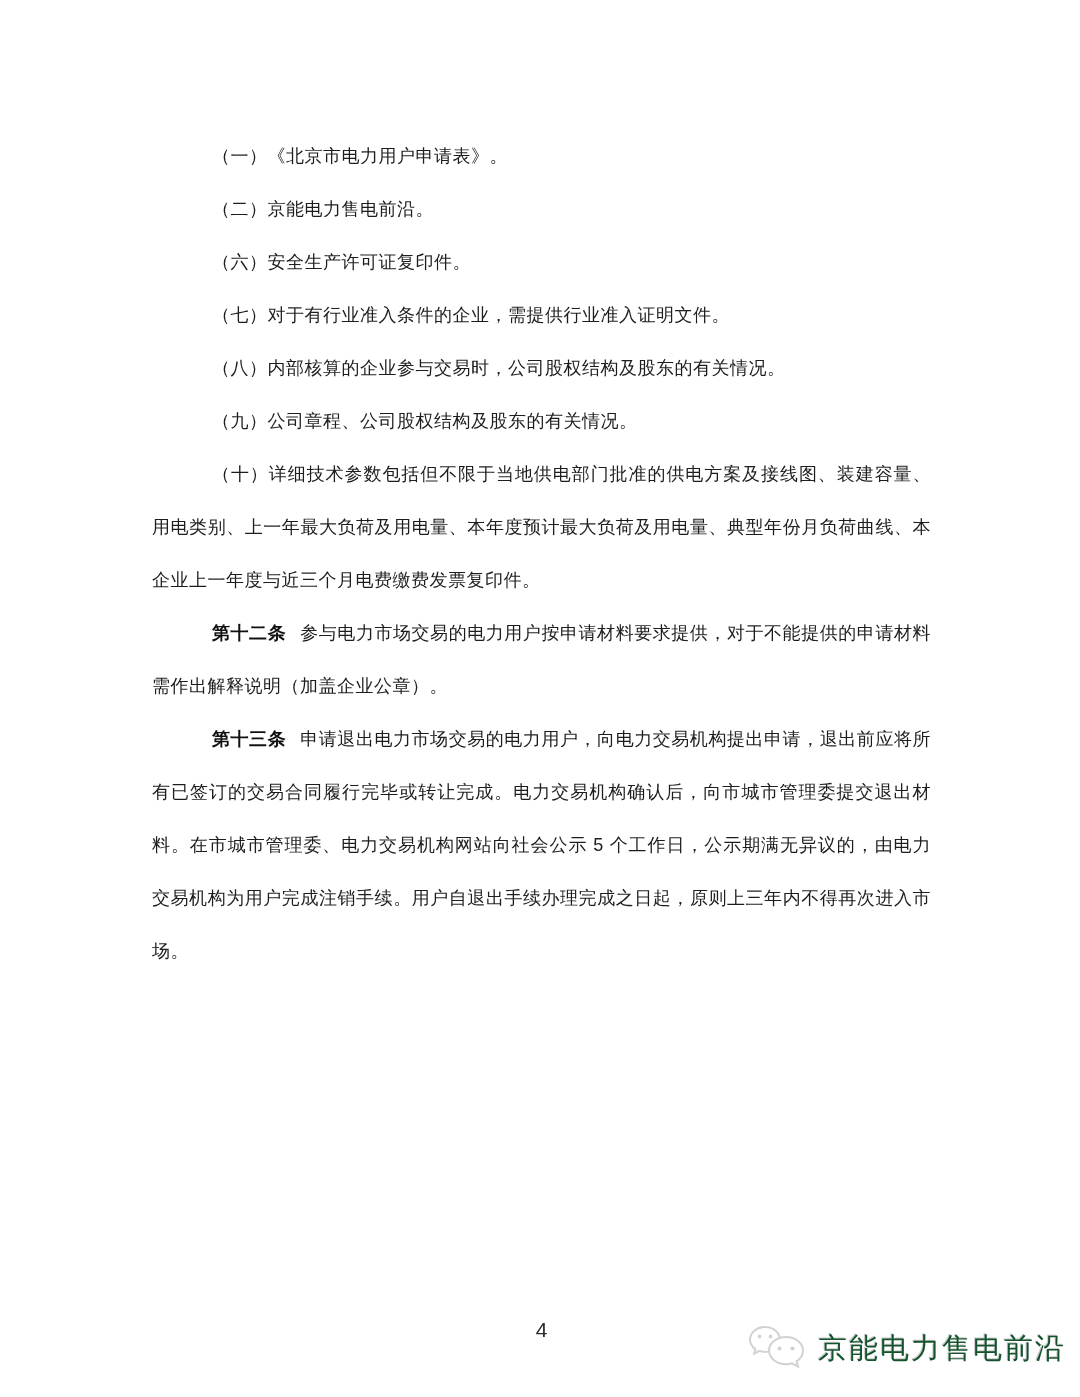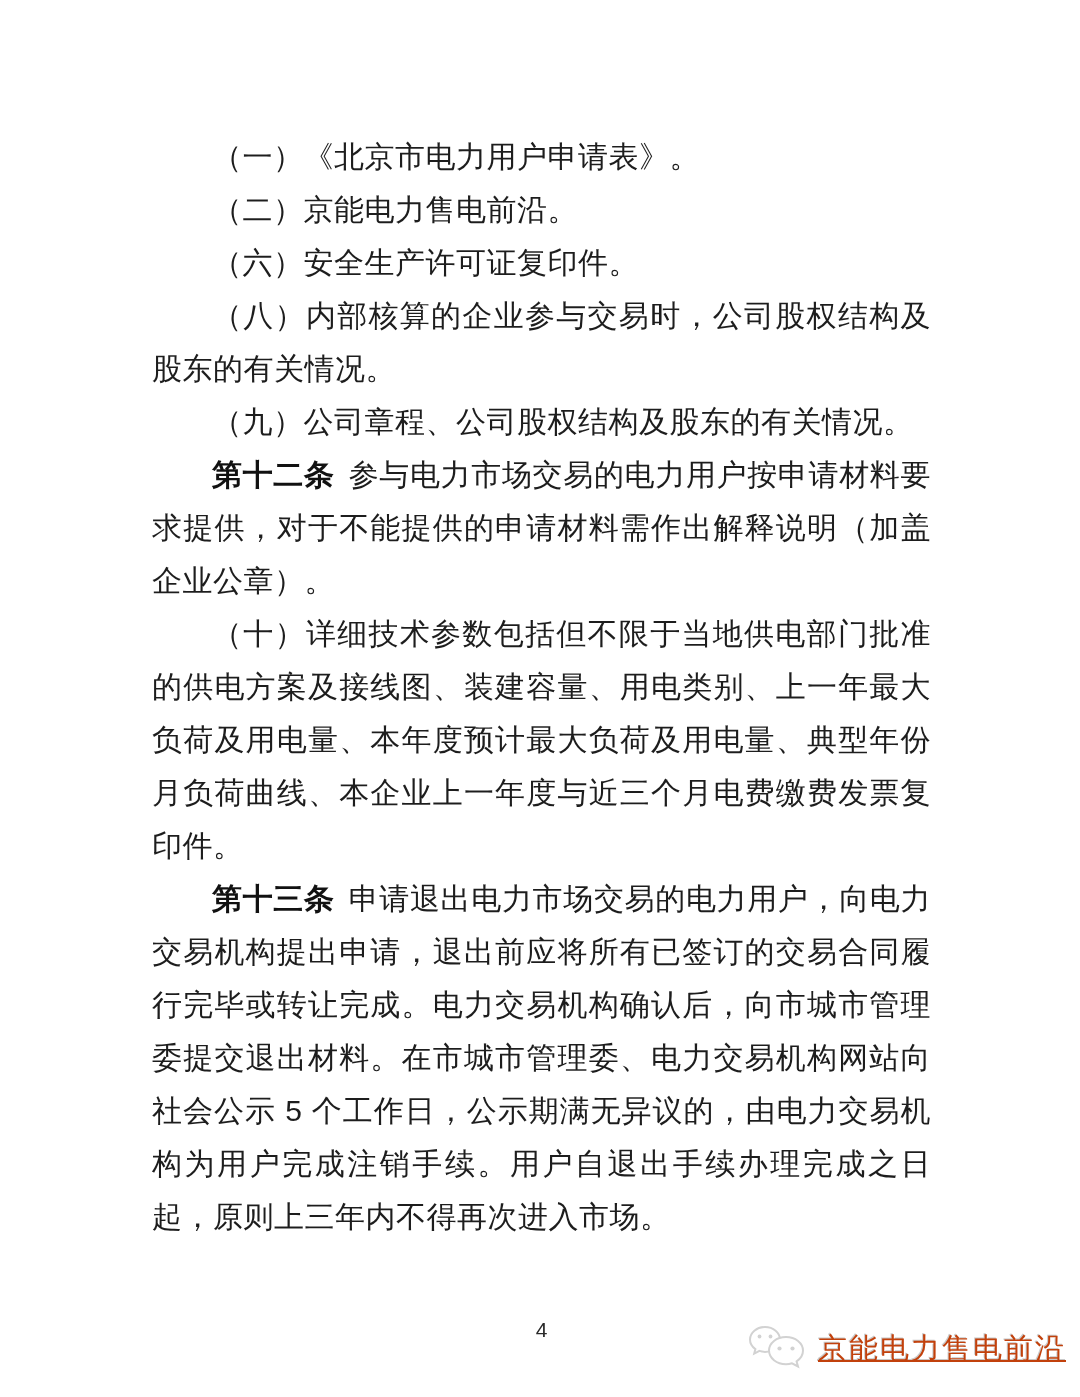--- a/index.html
+++ b/index.html
@@ -12,21 +12,21 @@
     position: relative;
     background: #ffffff;
     font-family: "Liberation Sans", sans-serif;
     overflow: hidden;
   }
   .doc-body {
     position: absolute;
     left: 152px;
     top: 130px;
     width: 779px;
-    font-size: 30px;
+    font-size: 18px;
     line-height: 53px;
     color: #1d1d1d;
     text-align: justify;
     letter-spacing: 0.5px;
   }
   .doc-body p {
     margin: 0;
     text-indent: 60px;
   }
   .article-label {
@@ -43,45 +43,45 @@
     font-size: 21px;
     color: #2a2a2a;
   }
   .watermark {
     position: absolute;
     right: 14px;
     bottom: 24px;
     display: flex;
     align-items: center;
     gap: 12px;
-    color: #c2410c;
+    color: #14532d;
     font-size: 29px;
     letter-spacing: 2px;
     text-shadow: 1px 1px 0 #ffffff, -1px -1px 0 #c9c9c9;
     user-select: none;
-    text-decoration: underline;
   }
   .watermark svg {
     display: block;
   }
 </style>
 </head>
 <body>
 
 <main class="doc-body">
   <p>（一）《北京市电力用户申请表》。</p>
   <p>（二）京能电力售电前沿。</p>
   <p>（六）安全生产许可证复印件。</p>
+  <p>（七）对于有行业准入条件的企业，需提供行业准入证明文件。</p>
   <p>（八）内部核算的企业参与交易时，公司股权结构及股东的有关情况。</p>
   <p>（九）公司章程、公司股权结构及股东的有关情况。</p>
+  <p>（十）详细技术参数包括但不限于当地供电部门批准的供电方案及接线图、装建容量、用电类别、上一年最大负荷及用电量、本年度预计最大负荷及用电量、典型年份月负荷曲线、本企业上一年度与近三个月电费缴费发票复印件。</p>
+
   <p>
     <span class="article-label">第十二条</span><span>参与电力市场交易的电力用户按申请材料要求提供，对于不能提供的申请材料需作出解释说明（加盖企业公章）。</span>
   </p>
-
-  <p>（十）详细技术参数包括但不限于当地供电部门批准的供电方案及接线图、装建容量、用电类别、上一年最大负荷及用电量、本年度预计最大负荷及用电量、典型年份月负荷曲线、本企业上一年度与近三个月电费缴费发票复印件。</p>
 
   <p>
     <span class="article-label">第十三条</span><span>申请退出电力市场交易的电力用户，向电力交易机构提出申请，退出前应将所有已签订的交易合同履行完毕或转让完成。电力交易机构确认后，向市城市管理委提交退出材料。在市城市管理委、电力交易机构网站向社会公示 5 个工作日，公示期满无异议的，由电力交易机构为用户完成注销手续。用户自退出手续办理完成之日起，原则上三年内不得再次进入市场。</span>
   </p>
 </main>
 
 <div class="page-footer">4</div>
 
 <div class="watermark">
   <span>

